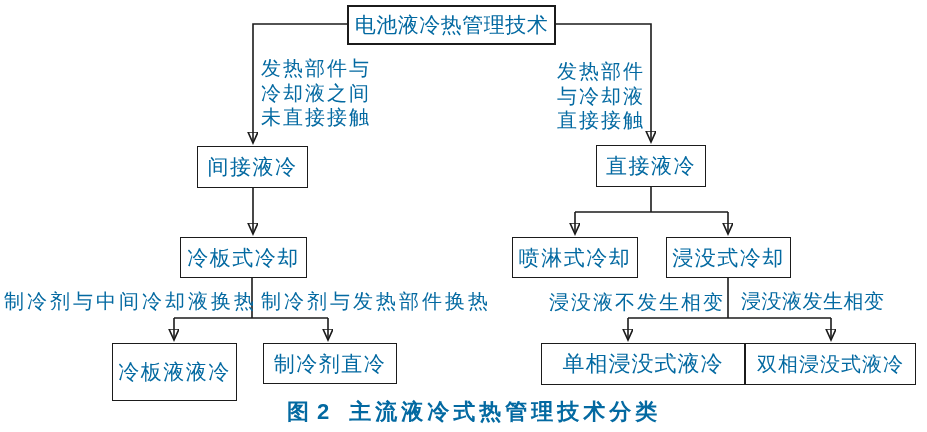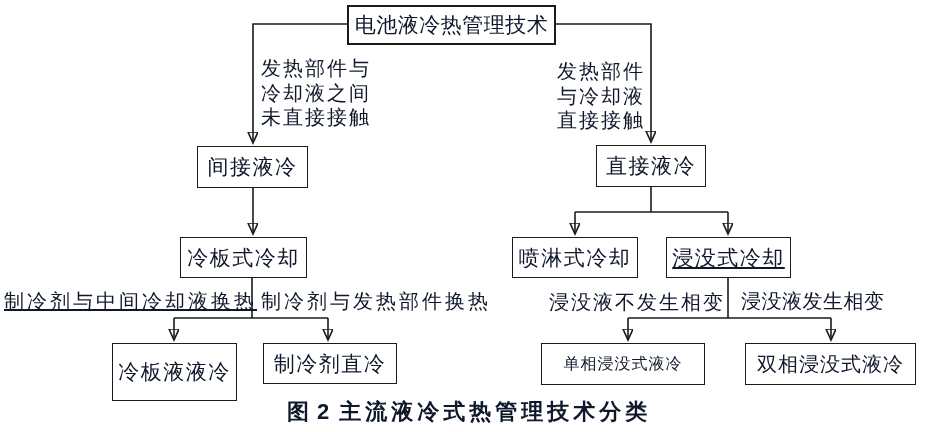--- a/index.html
+++ b/index.html
@@ -6,21 +6,21 @@
     margin: 0;
     padding: 0;
     background: #ffffff;
   }
   .figure-canvas {
     position: relative;
     width: 927px;
     height: 432px;
     background: #ffffff;
     font-family: "Liberation Serif", "DejaVu Serif", serif;
-    color: #0f172a;
+    color: #0369a1;
     overflow: hidden;
   }
   .connector-layer {
     position: absolute;
     left: 0;
     top: 0;
     width: 927px;
     height: 432px;
   }
   .connector-layer path {
@@ -68,40 +68,40 @@
     align-items: center;
     font-family: "Liberation Sans", "DejaVu Sans", sans-serif;
     font-weight: bold;
     font-size: 22px;
     white-space: nowrap;
   }
   .caption .prefix {
     letter-spacing: 1px;
   }
   .caption .title {
-    margin-left: 9px;
+    margin-left: 19px;
     letter-spacing: 4px;
   }
 
   
   .n-root               { left: 347px; top: 5px;   width: 209px; height: 40px; }
   .n-indirect           { left: 197px; top: 146px; width: 111px; height: 42px; }
   .n-direct             { left: 596px; top: 145px; width: 110px; height: 42px; }
   .n-cold-plate         { left: 180px; top: 237px; width: 127px; height: 41px; }
   .n-spray              { left: 512px; top: 237px; width: 126px; height: 41px; }
-  .n-immersion          { left: 666px; top: 237px; width: 125px; height: 41px; text-decoration: underline; }
+  .n-immersion          { left: 666px; top: 237px; width: 125px; height: 41px; }
   .n-cold-plate-liquid  { left: 112px; top: 343px; width: 125px; height: 58px; }
   .n-refrigerant-direct { left: 263px; top: 343px; width: 134px; height: 41px; }
-  .n-single-phase       { left: 541px; top: 343px; width: 164px; height: 42px; font-size: 16px; letter-spacing: 1px; }
+  .n-single-phase       { left: 541px; top: 343px; width: 204px; height: 42px; font-size: 22px; letter-spacing: 1px; }
   .n-two-phase          { left: 745px; top: 343px; width: 171px; height: 42px; font-size: 20px; letter-spacing: 1px; }
 
   
   .l-to-indirect           { left: 261px; top: 56px;  }
   .l-to-direct             { left: 557px; top: 59px;  }
-  .l-to-cold-plate-liquid  { left: 4px;   top: 290px; text-decoration: underline; }
+  .l-to-cold-plate-liquid  { left: 4px;   top: 290px; }
   .l-to-refrigerant-direct { left: 261px; top: 290px; }
   .l-to-single-phase       { left: 549px; top: 290px; }
   .l-to-two-phase          { left: 741px; top: 290px; }
 </style>
 </head>
 <body>
 
 <div class="figure-canvas">
 
   <svg class="connector-layer" viewBox="0 0 927 432" xmlns="http://www.w3.org/2000/svg">

